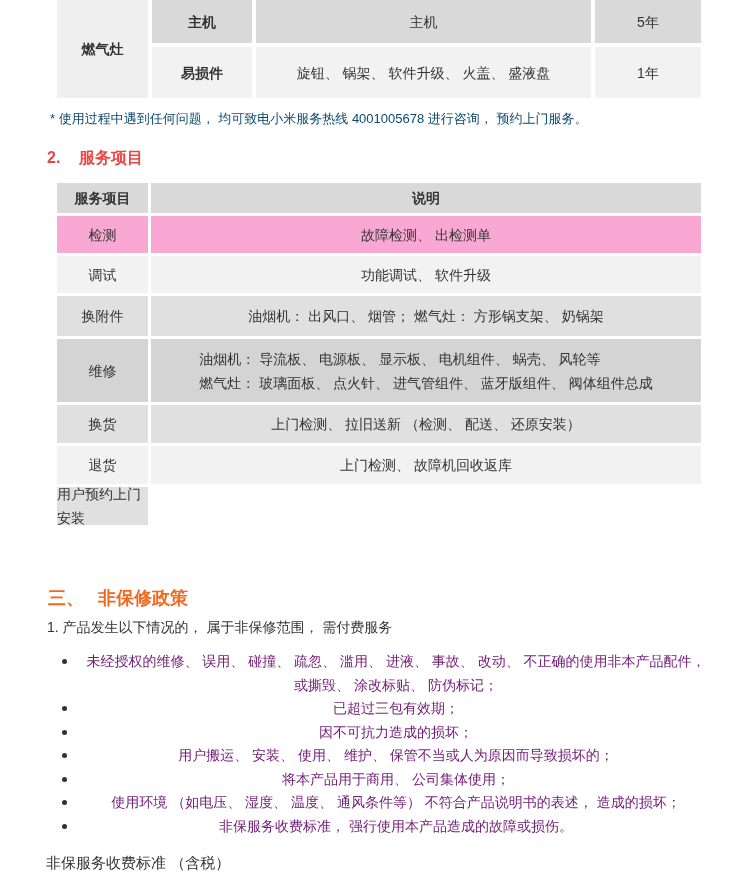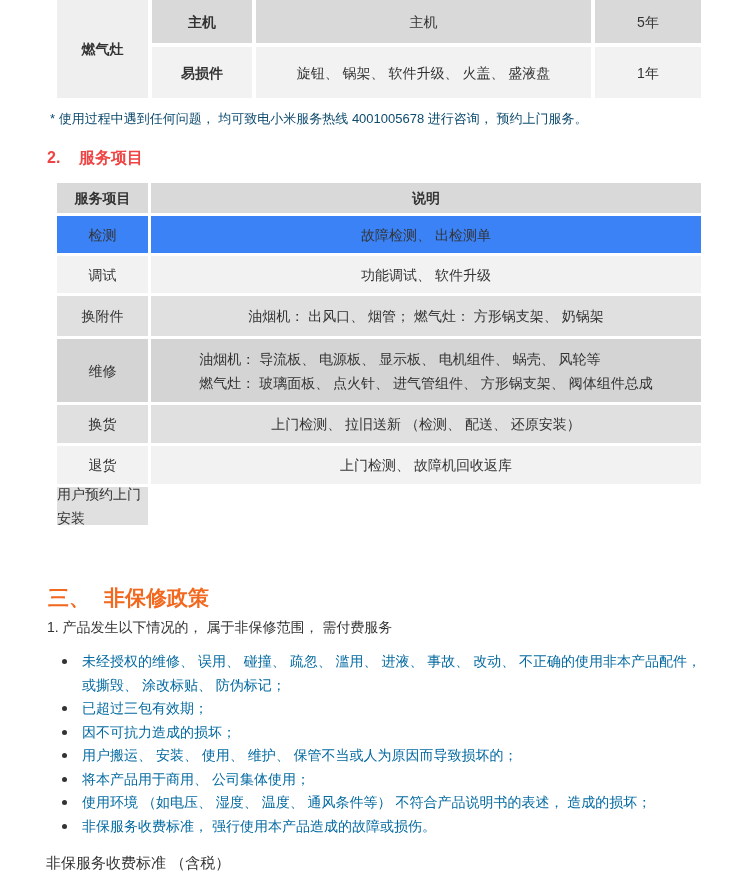--- a/index.html
+++ b/index.html
@@ -39,42 +39,42 @@
   
   .t2 {
     position:absolute; top:183px; left:57px;
     display:grid;
     grid-template-columns:91px 550px;
     grid-template-rows:30px 37px 37px 40px 63px 38px 38px 38px;
     gap:3px;
   }
   .t2 .cell { font-size:14px; }
   .t2 .hdr { background:#d9d9d9; font-weight:600; }
-  .t2 .s1 { background:#3b82f6; }
+  .t2 .s1 { background:#f9a8d4; }
   .t2 .s2 { background:#f2f2f2; }
   .t2 .s3 { background:#e0e0e0; }
   .t2 .s4 { background:#d4d4d4; }
   .t2 .desc { white-space:pre-line; line-height:24px; }
   
   .h3 {
     position:absolute; top:584px; left:48px;
-    font-size:21px; line-height:28px; font-weight:700; color:#f2681e;
+    font-size:18px; line-height:28px; font-weight:700; color:#f2681e;
   }
   .h3 .num { display:inline-block; margin-right:14px; }
   .intro {
     position:absolute; top:616px; left:47px; width:660px;
     font-size:14px; line-height:22px; color:#333;
   }
   .bullets {
     position:absolute; top:650px; left:62px; width:648px;
     list-style:none;
   }
   .bullets li {
     display:flex; align-items:flex-start;
-    font-size:14px; line-height:23.5px; color:#0369a1;
+    font-size:14px; line-height:23.5px; color:#701a75;text-align:center;
   }
   .dot {
     flex:0 0 auto; width:5px; height:5px; border-radius:50%;
     background:#333; margin:9px 15px 0 0;
   }
   .btext { flex:1 1 auto; }
   .fee {
     position:absolute; top:852px; left:46px;
     font-size:15px; line-height:22px; color:#333;
   }
@@ -108,21 +108,21 @@
     <div class="cell s1 desc">故障检测、 出检测单</div>
 
     <div class="cell s2">调试</div>
     <div class="cell s2 desc">功能调试、 软件升级</div>
 
     <div class="cell s3">换附件</div>
     <div class="cell s3 desc">油烟机： 出风口、 烟管； 燃气灶： 方形锅支架、 奶锅架</div>
 
     <div class="cell s4">维修</div>
     <div class="cell s4 desc">油烟机： 导流板、 电源板、 显示板、 电机组件、 蜗壳、 风轮等
-燃气灶： 玻璃面板、 点火针、 进气管组件、 方形锅支架、 阀体组件总成</div>
+燃气灶： 玻璃面板、 点火针、 进气管组件、 蓝牙版组件、 阀体组件总成</div>
 
     <div class="cell s3">换货</div>
     <div class="cell s3 desc">上门检测、 拉旧送新 （检测、 配送、 还原安装）</div>
 
     <div class="cell s2">退货</div>
     <div class="cell s2 desc">上门检测、 故障机回收返库</div>
 
     <div class="cell s3 desc">用户预约上门安装</div>
   </div>
 

